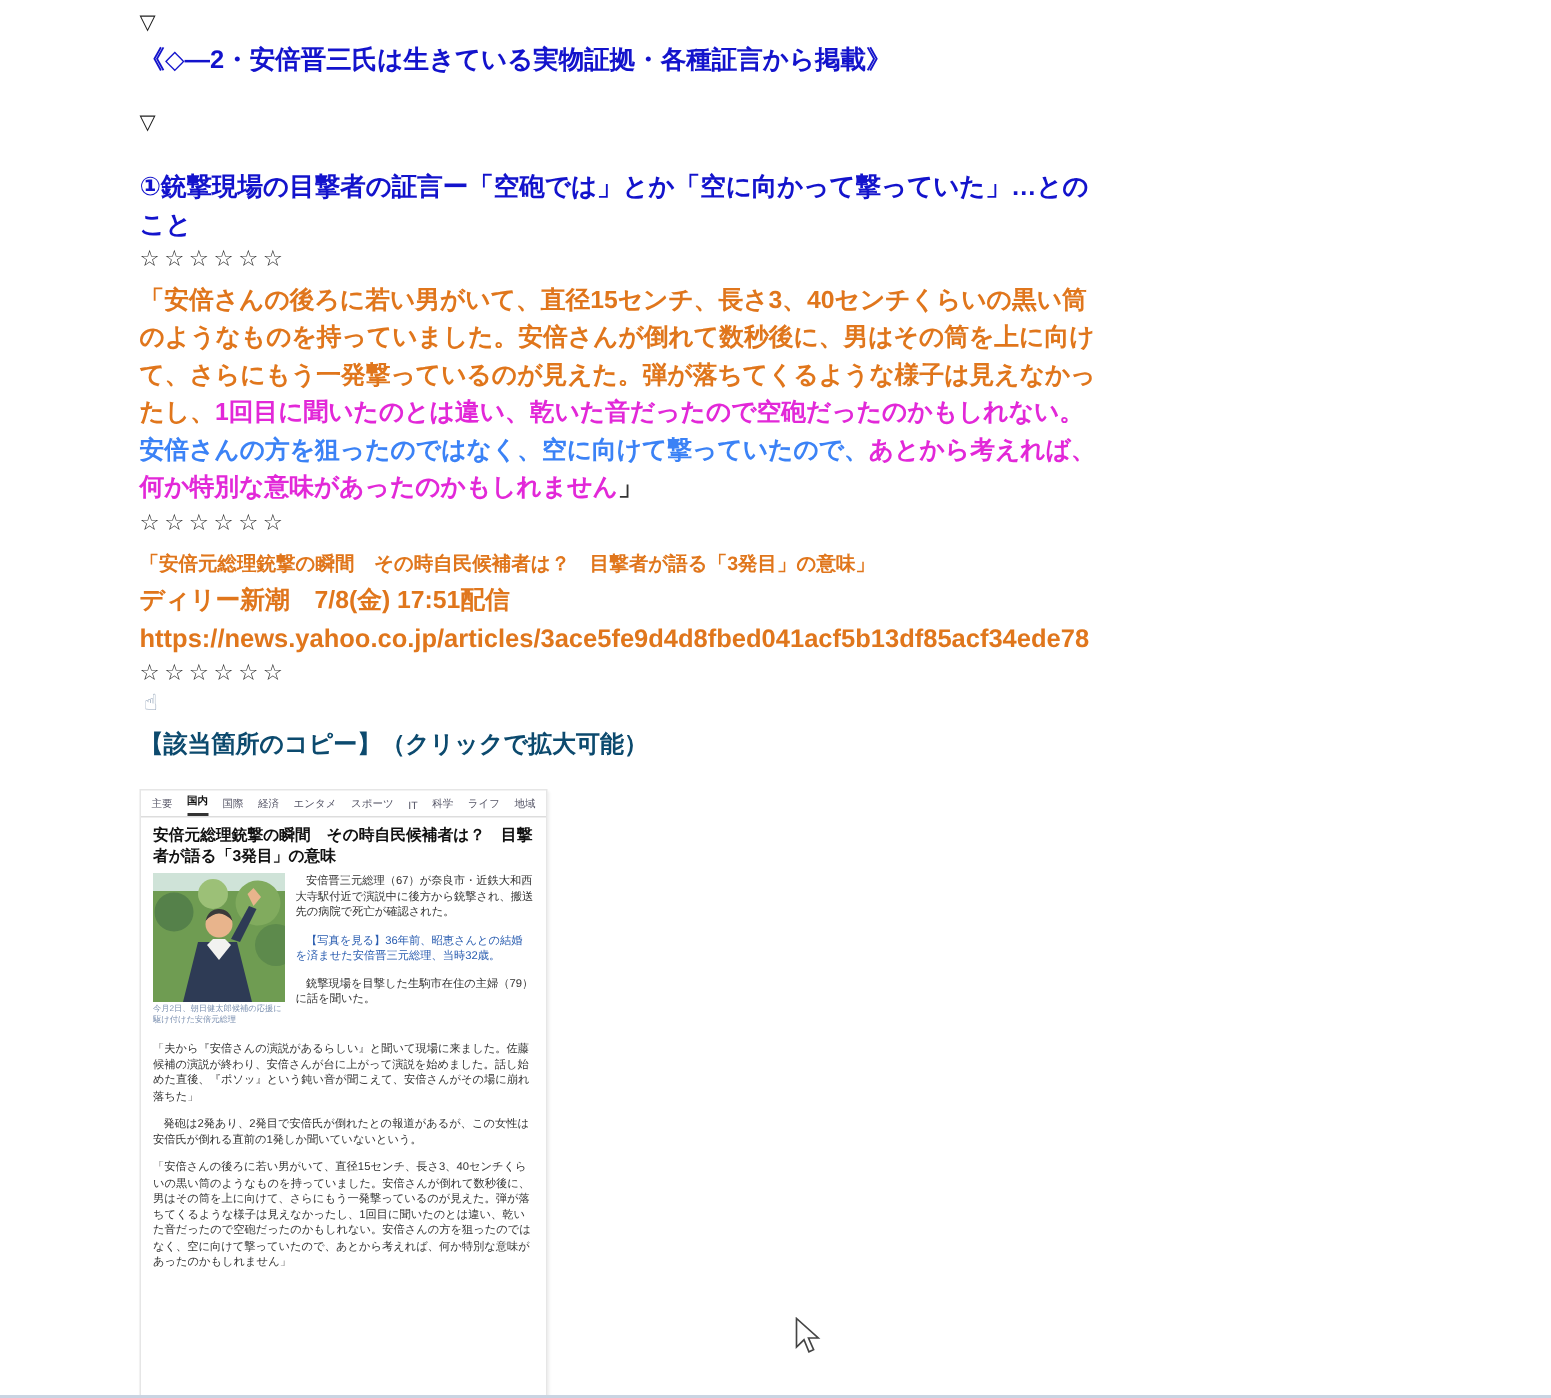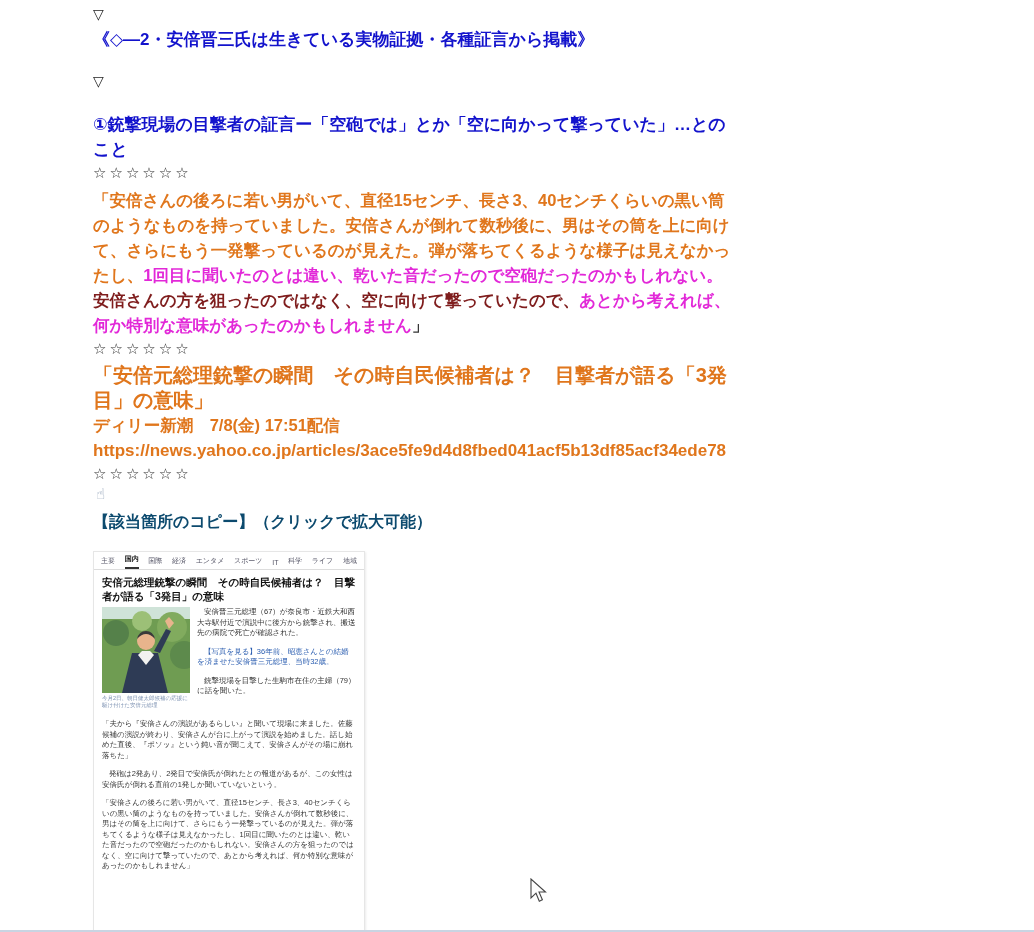--- a/index.html
+++ b/index.html
@@ -14,24 +14,24 @@
 
   .section-title { margin-top:7px; font-size:17px; font-weight:bold; color:#1313cc; line-height:20px; }
   .item-heading  { margin-top:22px; font-size:17px; font-weight:bold; color:#1313cc; line-height:25px; }
 
   .stars { font-size:15px; color:#333; letter-spacing:3px; line-height:18px; margin-top:2px; font-weight:normal; }
   .stars1 { margin-top:2px; }
 
   .quote { margin-top:6px; font-size:16.5px; font-weight:bold; line-height:25px; }
   .c-orange  { color:#e0761c; }
   .c-magenta { color:#e228d8; }
-  .c-blue    { color:#7f1d1d; }
+  .c-blue    { color:#3b82f6; }
   .c-black   { color:#333333; }
 
-  .ref-title  { margin-top:5px; font-size:20px; font-weight:bold; color:#e0761c; line-height:25px; }
+  .ref-title  { margin-top:5px; font-size:13px; font-weight:bold; color:#e0761c; line-height:25px; }
   .ref-source { font-size:16.5px; font-weight:bold; color:#e0761c; line-height:25px; }
   .url { font-size:17px; font-weight:bold; color:#e0761c; line-height:25px; word-break:break-all; text-decoration:none; display:block; }
 
   .hand { margin-top:2px; font-size:15px; color:#93a3b8; line-height:18px; padding-left:3px; }
   .copy-note { margin-top:8px; font-size:16px; font-weight:bold; color:#0c4a6e; line-height:22px; }
 
   
   .embed { margin-top:18px; width:272px; height:413px; background:#fff; border:1px solid #e6e6e6;
            box-shadow:1px 1px 2px rgba(0,0,0,0.08); overflow:hidden; cursor:pointer; }
   .embed-tabs { display:flex; justify-content:space-between; align-items:flex-end; padding:5px 7px 0 7px;

